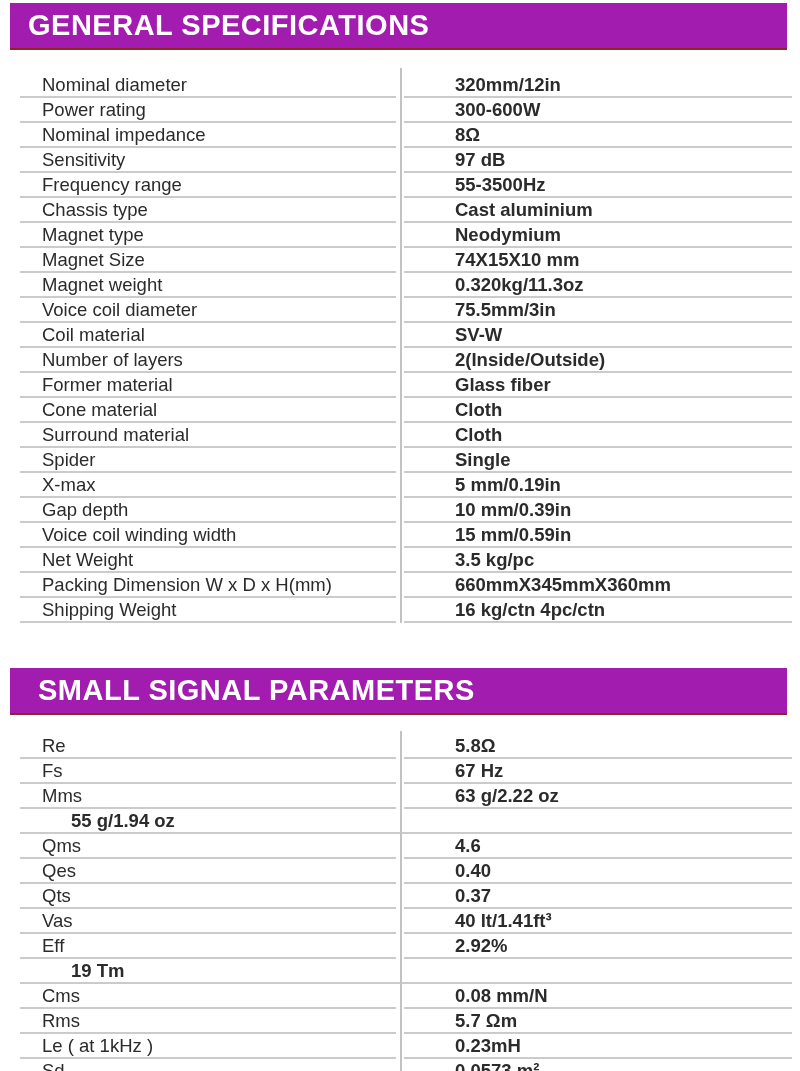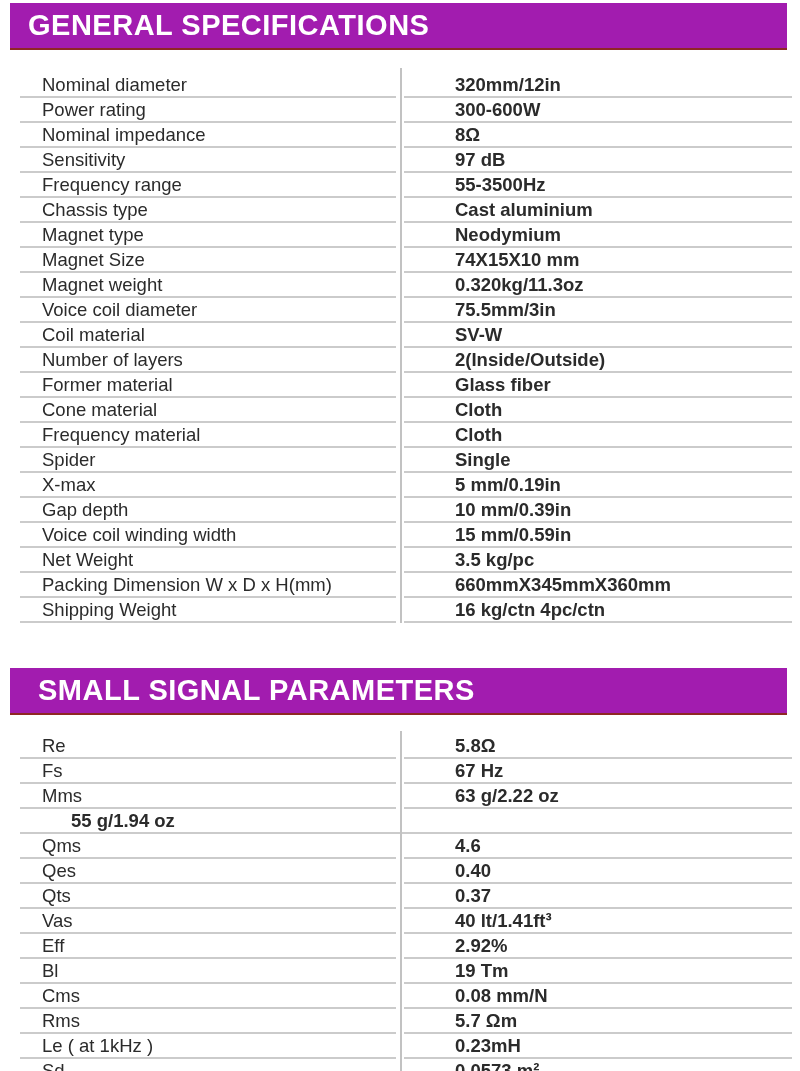--- a/index.html
+++ b/index.html
@@ -144,21 +144,21 @@
     <div class="cell label">Former material</div>
     <div class="cell value">Glass fiber</div>
   </div>
 
   <div class="spec-row">
     <div class="cell label">Cone material</div>
     <div class="cell value">Cloth</div>
   </div>
 
   <div class="spec-row">
-    <div class="cell label">Frequency material</div>
+    <div class="cell label">Surround material</div>
     <div class="cell value">Cloth</div>
   </div>
 
   <div class="spec-row">
     <div class="cell label">Spider</div>
     <div class="cell value">Single</div>
   </div>
 
   <div class="spec-row">
     <div class="cell label">X-max</div>
@@ -235,21 +235,20 @@
     <div class="cell label">Vas</div>
     <div class="cell value">40 lt/1.41ft³</div>
   </div>
 
   <div class="spec-row">
     <div class="cell label">Eff</div>
     <div class="cell value">2.92%</div>
   </div>
 
   <div class="spec-row">
-    <div class="cell label">Bl</div>
     <div class="cell value">19 Tm</div>
   </div>
 
   <div class="spec-row">
     <div class="cell label">Cms</div>
     <div class="cell value">0.08 mm/N</div>
   </div>
 
   <div class="spec-row">
     <div class="cell label">Rms</div>

